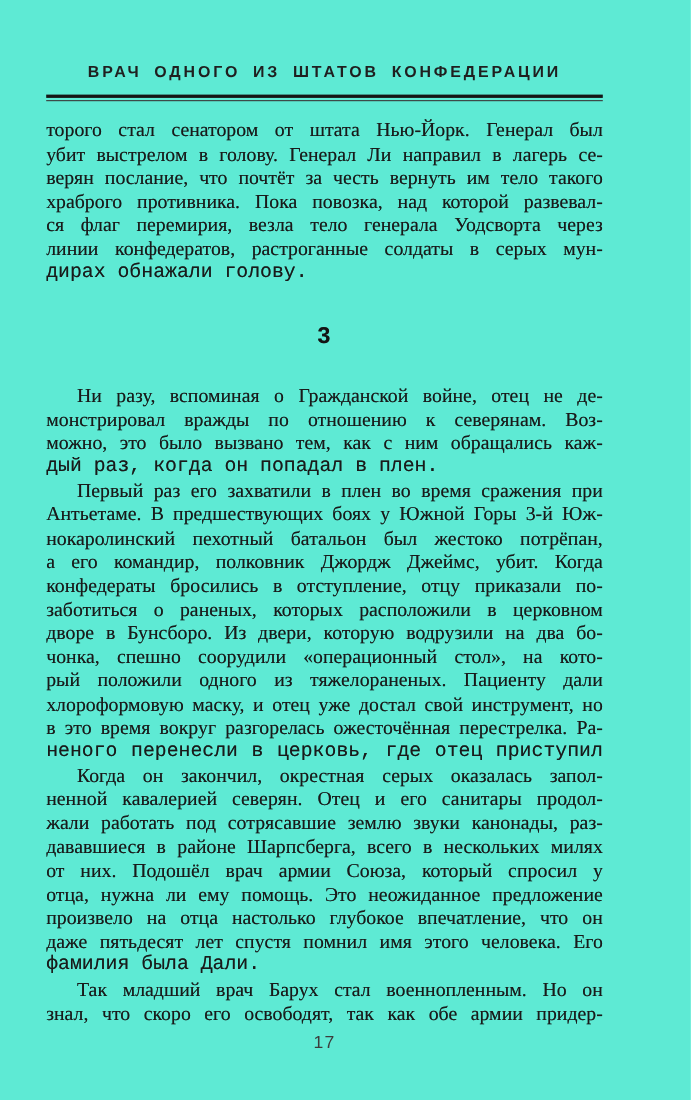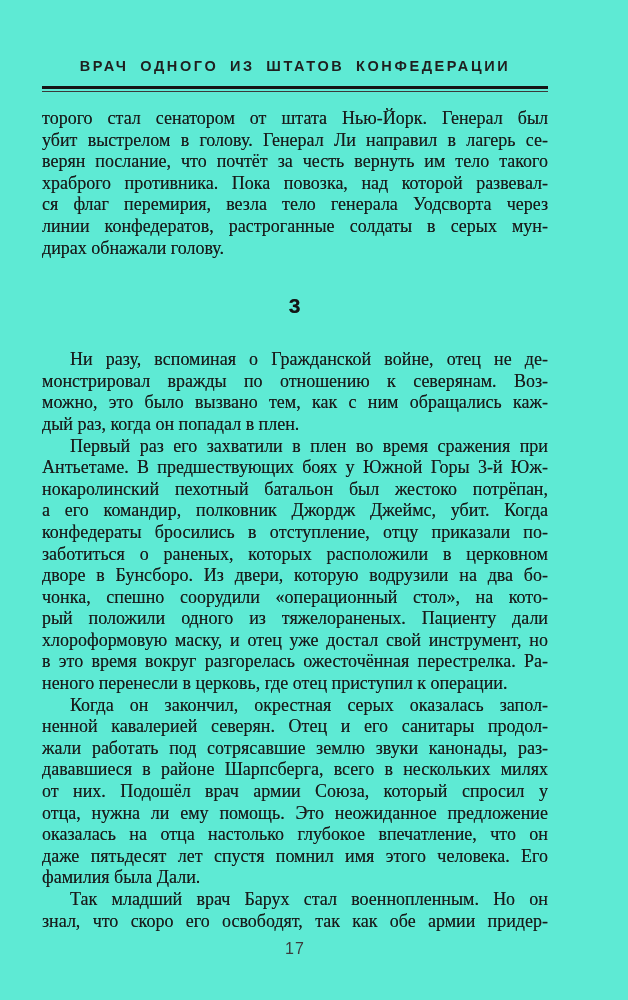--- a/index.html
+++ b/index.html
@@ -42,21 +42,21 @@
     text-align: justify;
     text-shadow: 0 0 0.4px rgba(0,0,0,0.55);
   }
   .line {
     height: 21.6px;
     overflow: hidden;
     text-align: justify;
     text-align-last: justify;
   }
   .line-indent { padding-left: 28px; }
-  .line-last { text-align-last: left; }
+  .line-last { text-align-last: left; font-family: Liberation Mono, monospace; }
   .section-number {
     text-align: center;
     font-family: "Liberation Sans", sans-serif;
     font-weight: bold;
     font-size: 21px;
     line-height: 24px;
     margin: 35px 0 31px 0;
     letter-spacing: 1px;
     color: #141414;
   }
@@ -107,21 +107,21 @@
         <div class="line">в это время вокруг разгорелась ожесточённая перестрелка. Ра-</div>
         <div class="line line-last">неного перенесли в церковь, где отец приступил к операции.</div>
       </div>
       <div class="paragraph">
         <div class="line line-indent">Когда он закончил, окрестная серых оказалась запол-</div>
         <div class="line">ненной кавалерией северян. Отец и его санитары продол-</div>
         <div class="line">жали работать под сотрясавшие землю звуки канонады, раз-</div>
         <div class="line">дававшиеся в районе Шарпсберга, всего в нескольких милях</div>
         <div class="line">от них. Подошёл врач армии Союза, который спросил у</div>
         <div class="line">отца, нужна ли ему помощь. Это неожиданное предложение</div>
-        <div class="line">оказалась на отца настолько глубокое впечатление, что он</div>
+        <div class="line">произвело на отца настолько глубокое впечатление, что он</div>
         <div class="line">даже пятьдесят лет спустя помнил имя этого человека. Его</div>
         <div class="line line-last">фамилия была Дали.</div>
       </div>
       <div class="paragraph">
         <div class="line line-indent">Так младший врач Барух стал военнопленным. Но он</div>
         <div class="line">знал, что скоро его освободят, так как обе армии придер-</div>
       </div>
     </div>
   <div class="page-number">17</div>
 </div>

